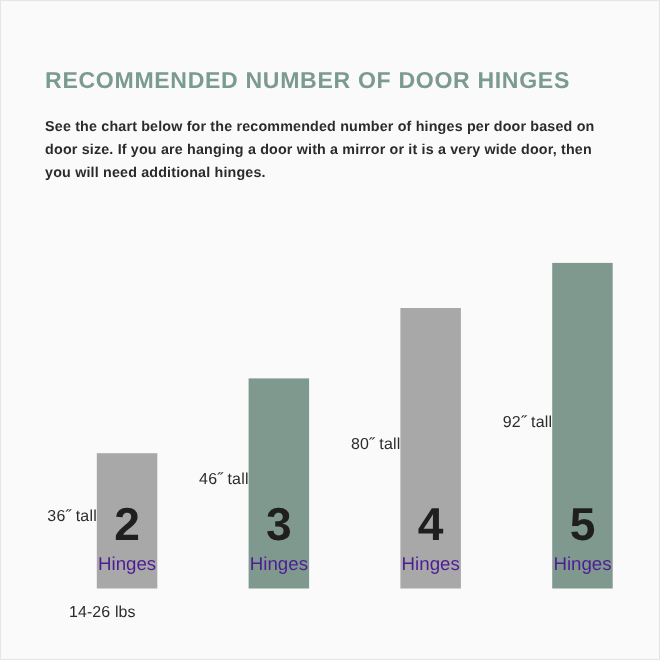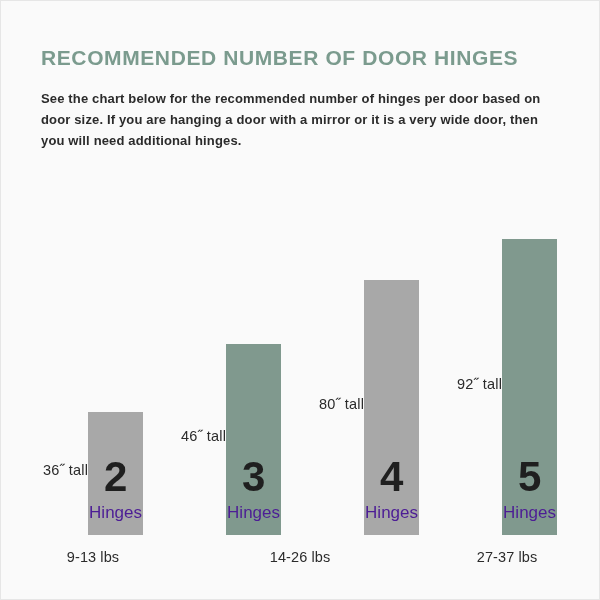--- a/index.html
+++ b/index.html
@@ -18,21 +18,21 @@
     width: 600px;
     height: 600px;
     background: #fafafa;
     box-sizing: border-box;
     border: 1px solid #e6e6e6;
     overflow: hidden;
   }
   .header {
     position: absolute;
     left: 40px;
-    top: 44px;
+    top: 60px;
     right: 36px;
   }
   .chart-title {
     font-size: 21px;
     font-weight: bold;
     letter-spacing: 0.6px;
     color: #7b9b8e;
     text-transform: uppercase;
     margin: 0 0 18px 0;
     line-height: 1.2;
@@ -149,18 +149,16 @@
       <div class="height-label">92˝ tall</div>
       <div class="bar" style="height:296px; background:#80998e;">
         <div class="bar-number">5</div>
         <div class="bar-unit">Hinges</div>
       </div>
     </div>
 
   </div>
 
   <div class="axis-area">
-    <div class="axis-cell">9-13 lbs</div>
     <div class="axis-cell">14-26 lbs</div>
-    <div class="axis-cell">27-37 lbs</div>
   </div>
 
 </div>
 
 </body></html>

